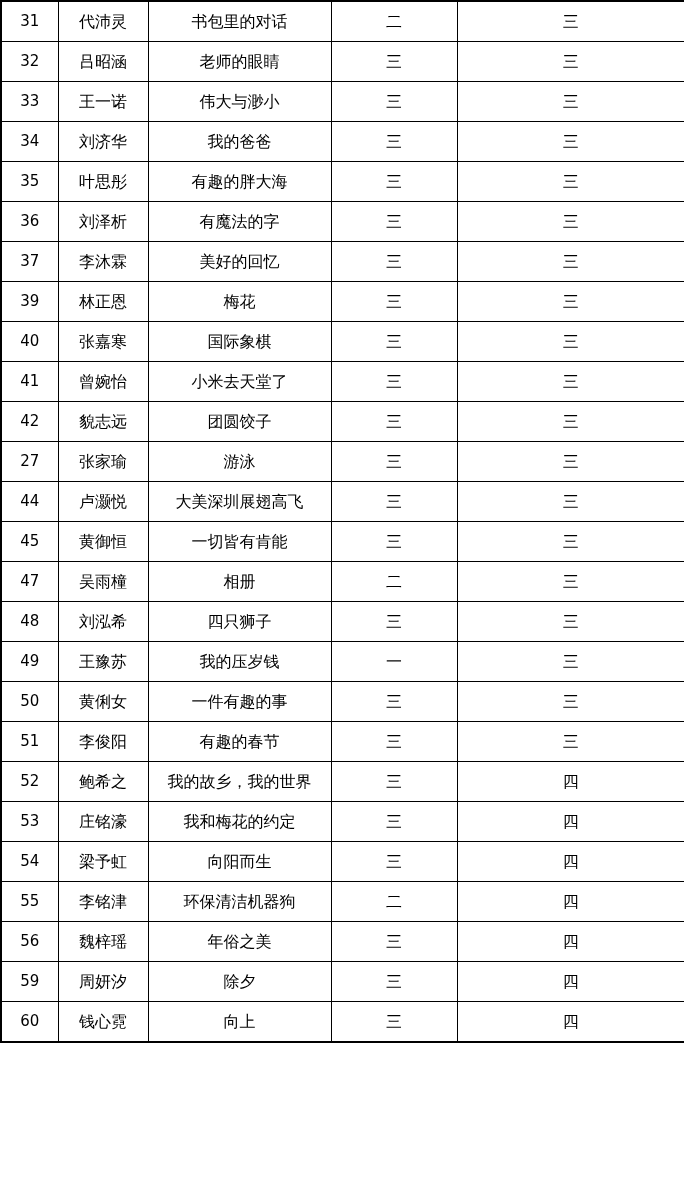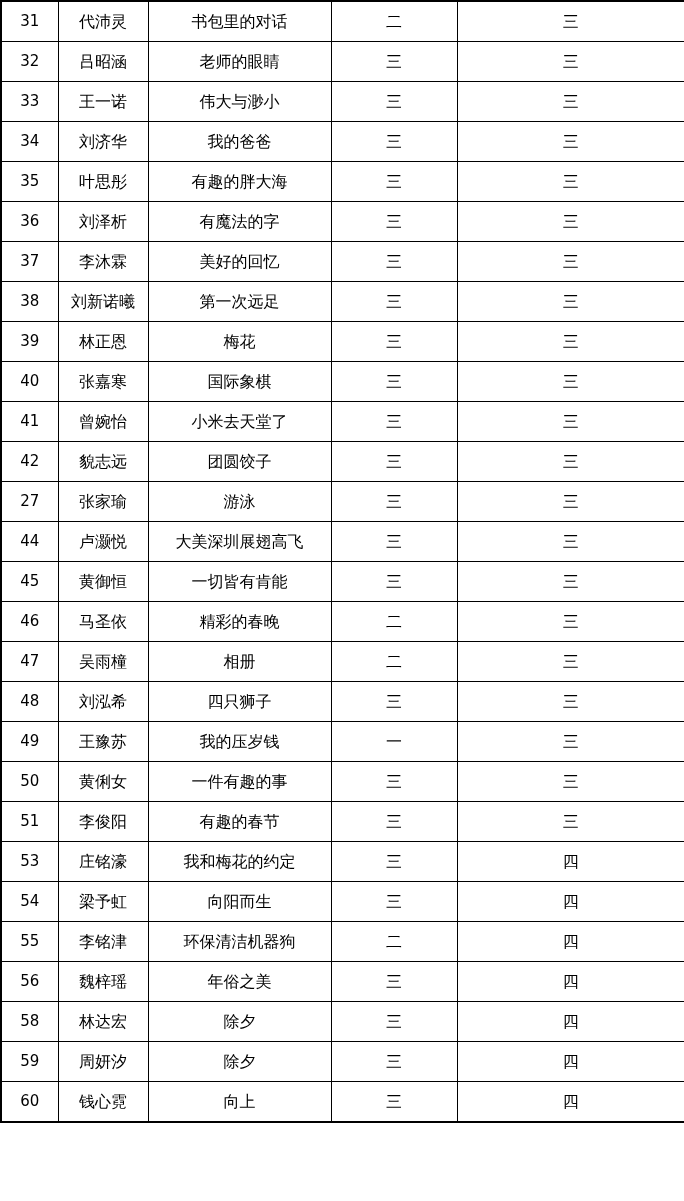--- a/index.html
+++ b/index.html
@@ -89,27 +89,20 @@
     <td class="c-col5">三</td>
   </tr>
       <tr>
     <td class="c-no">37</td>
     <td class="c-name">李沐霖</td>
     <td class="c-title">美好的回忆</td>
     <td class="c-col4">三</td>
     <td class="c-col5">三</td>
   </tr>
       <tr>
-    <td class="c-no">38</td>
-    <td class="c-name">刘新诺曦</td>
-    <td class="c-title">第一次远足</td>
-    <td class="c-col4">三</td>
-    <td class="c-col5">三</td>
-  </tr>
-      <tr>
     <td class="c-no">39</td>
     <td class="c-name">林正恩</td>
     <td class="c-title">梅花</td>
     <td class="c-col4">三</td>
     <td class="c-col5">三</td>
   </tr>
       <tr>
     <td class="c-no">40</td>
     <td class="c-name">张嘉寒</td>
     <td class="c-title">国际象棋</td>
@@ -142,27 +135,20 @@
     <td class="c-name">卢灏悦</td>
     <td class="c-title">大美深圳展翅高飞</td>
     <td class="c-col4">三</td>
     <td class="c-col5">三</td>
   </tr>
       <tr>
     <td class="c-no">45</td>
     <td class="c-name">黄御恒</td>
     <td class="c-title">一切皆有肯能</td>
     <td class="c-col4">三</td>
-    <td class="c-col5">三</td>
-  </tr>
-      <tr>
-    <td class="c-no">46</td>
-    <td class="c-name">马圣依</td>
-    <td class="c-title">精彩的春晚</td>
-    <td class="c-col4">二</td>
     <td class="c-col5">三</td>
   </tr>
       <tr>
     <td class="c-no">47</td>
     <td class="c-name">吴雨橦</td>
     <td class="c-title">相册</td>
     <td class="c-col4">二</td>
     <td class="c-col5">三</td>
   </tr>
       <tr>
@@ -187,20 +173,27 @@
     <td class="c-col5">三</td>
   </tr>
       <tr>
     <td class="c-no">51</td>
     <td class="c-name">李俊阳</td>
     <td class="c-title">有趣的春节</td>
     <td class="c-col4">三</td>
     <td class="c-col5">三</td>
   </tr>
       <tr>
+    <td class="c-no">52</td>
+    <td class="c-name">鲍希之</td>
+    <td class="c-title">我的故乡，我的世界</td>
+    <td class="c-col4">三</td>
+    <td class="c-col5">四</td>
+  </tr>
+      <tr>
     <td class="c-no">53</td>
     <td class="c-name">庄铭濠</td>
     <td class="c-title">我和梅花的约定</td>
     <td class="c-col4">三</td>
     <td class="c-col5">四</td>
   </tr>
       <tr>
     <td class="c-no">54</td>
     <td class="c-name">梁予虹</td>
     <td class="c-title">向阳而生</td>
@@ -215,27 +208,20 @@
     <td class="c-col5">四</td>
   </tr>
       <tr>
     <td class="c-no">56</td>
     <td class="c-name">魏梓瑶</td>
     <td class="c-title">年俗之美</td>
     <td class="c-col4">三</td>
     <td class="c-col5">四</td>
   </tr>
       <tr>
-    <td class="c-no">58</td>
-    <td class="c-name">林达宏</td>
-    <td class="c-title">除夕</td>
-    <td class="c-col4">三</td>
-    <td class="c-col5">四</td>
-  </tr>
-      <tr>
     <td class="c-no">59</td>
     <td class="c-name">周妍汐</td>
     <td class="c-title">除夕</td>
     <td class="c-col4">三</td>
     <td class="c-col5">四</td>
   </tr>
       <tr>
     <td class="c-no">60</td>
     <td class="c-name">钱心霓</td>
     <td class="c-title">向上</td>

